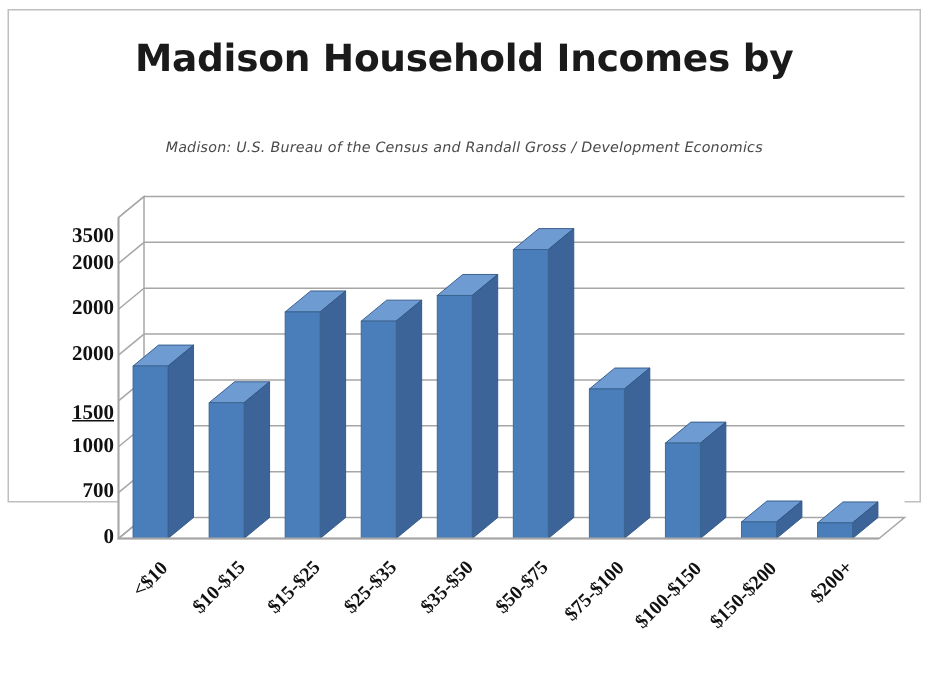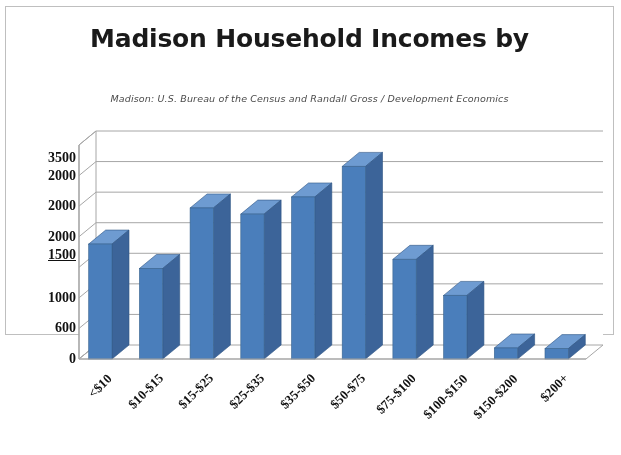--- a/index.html
+++ b/index.html
@@ -158,23 +158,23 @@
           <line x1="73" y1="138" x2="73" y2="352" stroke="#a6a6a6" stroke-width="1.2"></line>
         </g>
     </svg>
   </div>
 
   <div id="yaxis">
       <div class="ytick" style="top: 131px; margin-top: 13px;">3500</div>
       <div class="ytick" style="top: 161.571px;">2000</div>
       <div class="ytick" style="top: 192.143px;">2000</div>
       <div class="ytick" style="top: 222.714px;">2000</div>
-      <div class="ytick" style="top: 241px; text-decoration: underline;">1500</div>
+      <div class="ytick" style="top: 262px; text-decoration: underline;">1500</div>
       <div class="ytick" style="top: 283.857px;">1000</div>
-      <div class="ytick" style="top: 314.429px;">600</div>
+      <div class="ytick" style="top: 314.429px;">700</div>
       <div class="ytick" style="top: 345px;">0</div>
     </div>
   <div id="xlabels">
       <div class="xtick" style="left: 79.261px; top: 383.089px;">&lt;$10</div>
       <div class="xtick" style="left: 118.649px; top: 394.401px;">$10-$15</div>
       <div class="xtick" style="left: 169.349px; top: 394.401px;">$15-$25</div>
       <div class="xtick" style="left: 220.049px; top: 394.401px;">$25-$35</div>
       <div class="xtick" style="left: 270.749px; top: 394.401px;">$35-$50</div>
       <div class="xtick" style="left: 321.449px; top: 394.401px;">$50-$75</div>
       <div class="xtick" style="left: 367.2px; top: 399.35px;">$75-$100</div>

